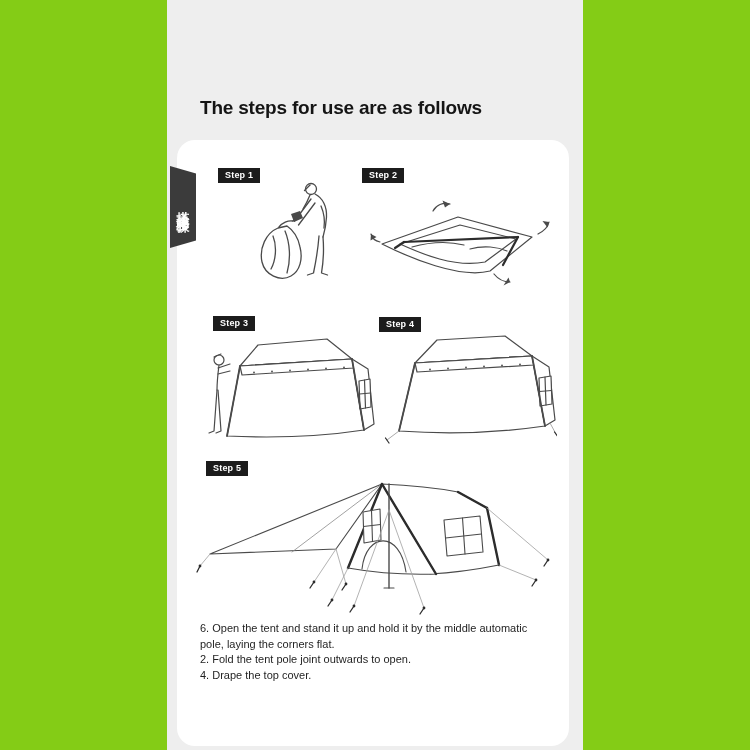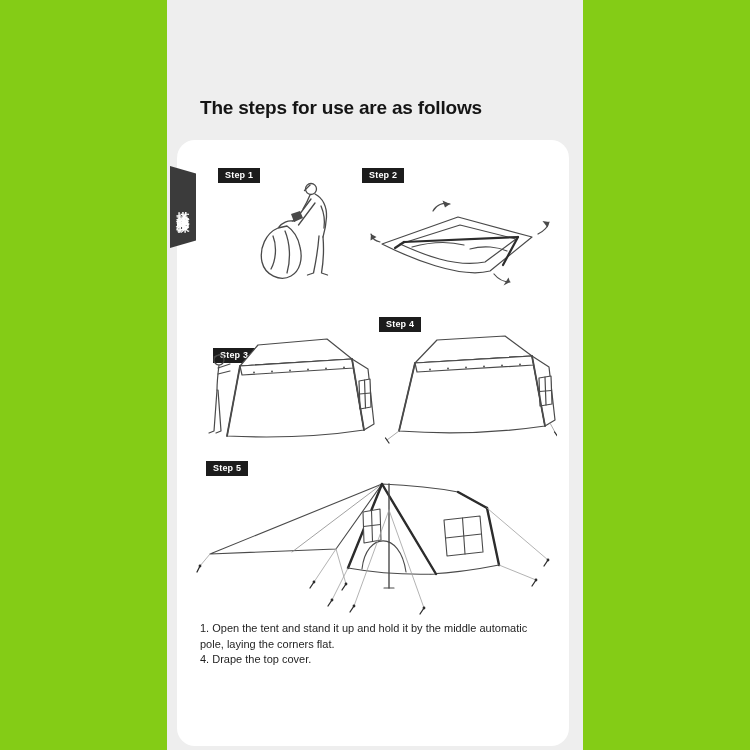--- a/index.html
+++ b/index.html
@@ -31,21 +31,21 @@
     writing-mode:vertical-rl;text-orientation:upright;
     font-size:13px;line-height:1;letter-spacing:3px;font-weight:600;
   }
   .step-badge{
     position:absolute;background:#1c1c1c;color:#ffffff;
     font-size:9px;font-weight:700;line-height:1;
     padding:3px 7px 3px;border-radius:0;letter-spacing:0.2px;
   }
   .badge-1{left:218px;top:168px;}
   .badge-2{left:362px;top:168px;}
-  .badge-3{left:213px;top:316px;margin-top:32px;}
+  .badge-3{left:213px;top:316px;}
   .badge-4{left:379px;top:317px;}
   .badge-5{left:206px;top:461px;}
   .illus{position:absolute;color:#4a4a4a;}
   .illus-1{left:248px;top:176px;}
   .illus-2{left:370px;top:196px;}
   .illus-3{left:206px;top:326px;}
   .illus-4{left:382px;top:328px;}
   .illus-5{left:196px;top:470px;}
   .instructions{
     position:absolute;left:200px;top:621px;width:353px;
@@ -227,17 +227,18 @@
         <circle cx="136" cy="130" r="1.4"></circle>
           <circle cx="158" cy="136" r="1.4"></circle>
           <circle cx="228" cy="138" r="1.4"></circle>
         <circle cx="352" cy="90" r="1.4"></circle>
           <circle cx="340" cy="110" r="1.4"></circle>
       </g>
     </g>
   </svg>
 
   <div class="instructions">
-    <p>1. Open the tent and stand it up and hold it by the middle automatic pole, laying the corners flat.</p>
+    <p>6. Open the tent and stand it up and hold it by the middle automatic pole, laying the corners flat.</p>
+    <p>2. Fold the tent pole joint outwards to open.</p>
     <p>4. Drape the top cover.</p>
   </div>
 
 </div>
 
 </body></html>

